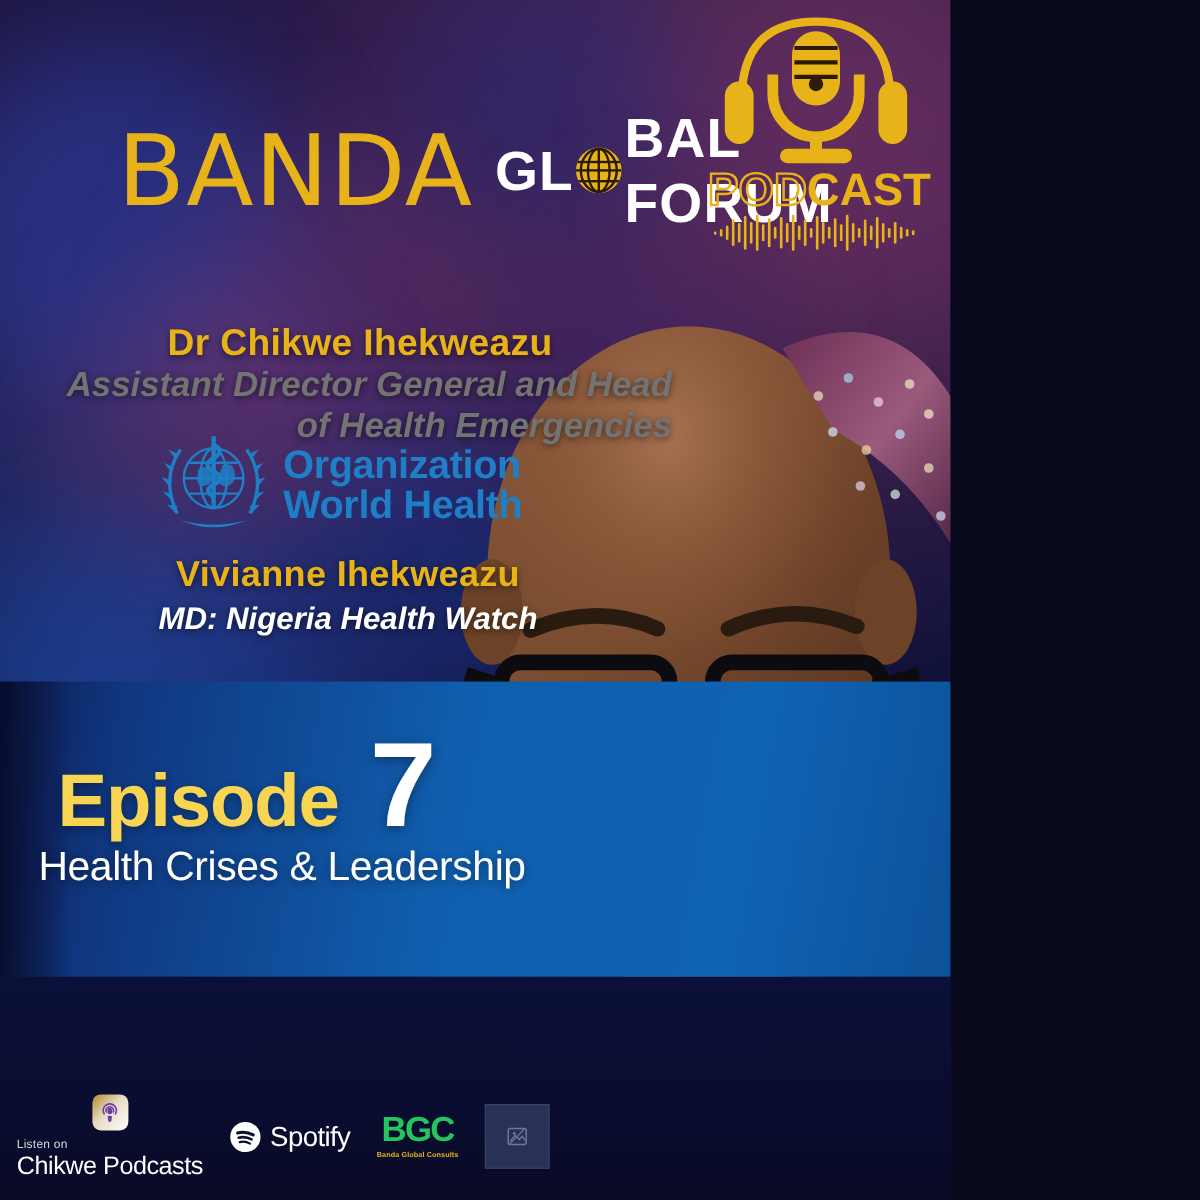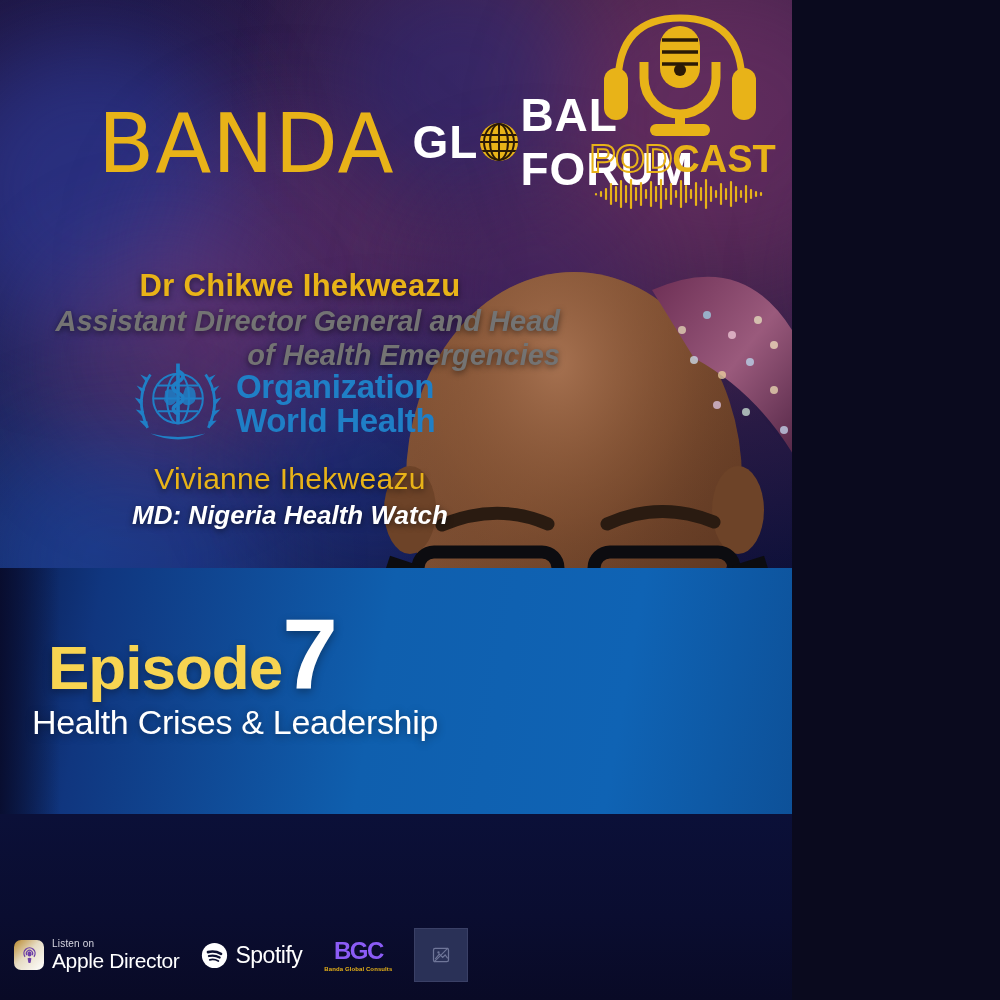--- a/index.html
+++ b/index.html
@@ -93,39 +93,39 @@
     line-height:1.16;text-shadow:0 2px 6px rgba(0,0,0,.55);
   }
   .who{
     position:absolute;left:132px;top:358px;display:flex;align-items:center;gap:12px;
   }
   .who-text{
     font-size:33px;font-weight:bold;color:#1f7fc6;line-height:1.04;letter-spacing:-.3px;
   }
   .guest2-name{
     position:absolute;left:0;top:462px;width:580px;text-align:center;
-    font-size:30px;font-weight:normal;color:#E8B318;letter-spacing:.3px;
+    font-size:30px;font-weight:bold;color:#E8B318;letter-spacing:.3px;
     text-shadow:0 2px 6px rgba(0,0,0,.5);
   }
   .guest2-role{
     position:absolute;left:0;top:500px;width:580px;text-align:center;
     font-size:26px;font-weight:bold;font-style:italic;color:#ffffff;
     text-shadow:0 2px 6px rgba(0,0,0,.55);
   }
 
   
   .ep-band{
     position:absolute;left:0;top:568px;width:1000px;height:246px;
     background:linear-gradient(100deg,#0b1d52 0%,#10367f 10%,#0f5fae 38%,#0f63b4 62%,#0d4f96 82%,#0a2f6a 100%);
   }
   .ep-band::after{
     content:"";position:absolute;left:0;top:0;width:60px;height:100%;
     background:linear-gradient(90deg,rgba(8,10,40,.85),rgba(8,10,40,0));
   }
-  .ep-row{position:absolute;left:48px;top:612px;display:flex;align-items:baseline;}
+  .ep-row{position:absolute;left:48px;top:612px;display:flex;align-items:baseline;gap:26px;}
   .ep-label{
     font-size:62px;font-weight:bold;color:#F7D451;letter-spacing:-1px;
     text-shadow:0 3px 8px rgba(0,0,0,.35);
   }
   .ep-num{
     font-size:100px;font-weight:bold;color:#ffffff;line-height:.85;
     text-shadow:0 3px 10px rgba(0,0,0,.35);
   }
   .ep-sub{
     position:absolute;left:32px;top:703px;font-size:34px;font-weight:normal;color:#ffffff;
@@ -139,33 +139,33 @@
   
   .photo-man{
     position:absolute;right:-10px;top:180px;width:480px;height:820px;overflow:hidden;
   }
   .photo-woman{
     position:absolute;left:390px;bottom:0;width:400px;height:450px;overflow:hidden;
   }
 
   
   .footer{position:absolute;left:14px;bottom:18px;display:flex;align-items:center;gap:22px;}
-  .apple-badge{display:flex;align-items:center;gap:8px;}
+  .apple-badge{display:flex;align-items:center;gap:8px;flex-direction:column;}
   .apple-icon{
     width:30px;height:30px;border-radius:7px;flex:none;
     background:linear-gradient(135deg,#b9892f 0%,#e6dcc4 45%,#ffffff 100%);
     display:flex;align-items:center;justify-content:center;
   }
   .apple-txt{line-height:1;}
   .apple-small{font-size:10px;color:#d8d8e2;display:block;margin-bottom:1px;letter-spacing:.2px;}
   .apple-big{font-size:21px;color:#ffffff;font-weight:500;letter-spacing:-.4px;display:block;}
   .spotify{display:flex;align-items:center;gap:7px;}
   .spotify-word{font-size:23px;color:#ffffff;font-weight:500;letter-spacing:-.5px;}
   .bgc{display:flex;flex-direction:column;align-items:center;line-height:1;}
-  .bgc-mark{font-size:24px;font-weight:bold;color:#8b5cf6;letter-spacing:-1.5px;}
+  .bgc-mark{font-size:29px;font-weight:bold;color:#22c55e;letter-spacing:-1.5px;}
   .bgc-sub{font-size:6px;font-weight:bold;color:#E8B318;margin-top:3px;letter-spacing:.1px;}
   .broken-img{
     width:52px;height:52px;background:#2a3157;border:1px solid #3a4066;
     display:flex;align-items:center;justify-content:center;
   }
 </style>
 </head>
 <body>
 
 <div id="poster">
@@ -485,21 +485,21 @@
       <span class="apple-icon">
         <svg width="19" height="19" viewBox="0 0 24 24">
           <ellipse cx="12" cy="10" rx="2.6" ry="3.4" fill="#6c3fa8"></ellipse>
           <path d="M9.6 15.5 q2.4 -1.4 4.8 0 l-0.9 5.2 q-1.5 1.5 -3 0 z" fill="#6c3fa8"></path>
           <path d="M6.4 13.6 a7 7 0 1 1 11.2 0" fill="none" stroke="#6c3fa8" stroke-width="1.7"></path>
           <path d="M8.6 11.6 a4 4 0 1 1 6.8 0" fill="none" stroke="#6c3fa8" stroke-width="1.5"></path>
         </svg>
       </span>
       <span class="apple-txt">
         <span class="apple-small">Listen on</span>
-        <span class="apple-big">Apple Director</span>
+        <span class="apple-big">Chikwe Podcasts</span>
       </span>
     </div>
 
     <div class="spotify">
       <svg width="27" height="27" viewBox="0 0 24 24">
         <circle cx="12" cy="12" r="11.2" fill="#ffffff"></circle>
         <g stroke="#0c1030" stroke-linecap="round" fill="none">
           <path d="M6.2 9 q6 -1.6 11.6 1.5" stroke-width="2.3"></path>
           <path d="M7 12.5 q5 -1.3 9.6 1.3" stroke-width="1.9"></path>
           <path d="M7.8 15.8 q4 -1 7.6 1.1" stroke-width="1.6"></path>

